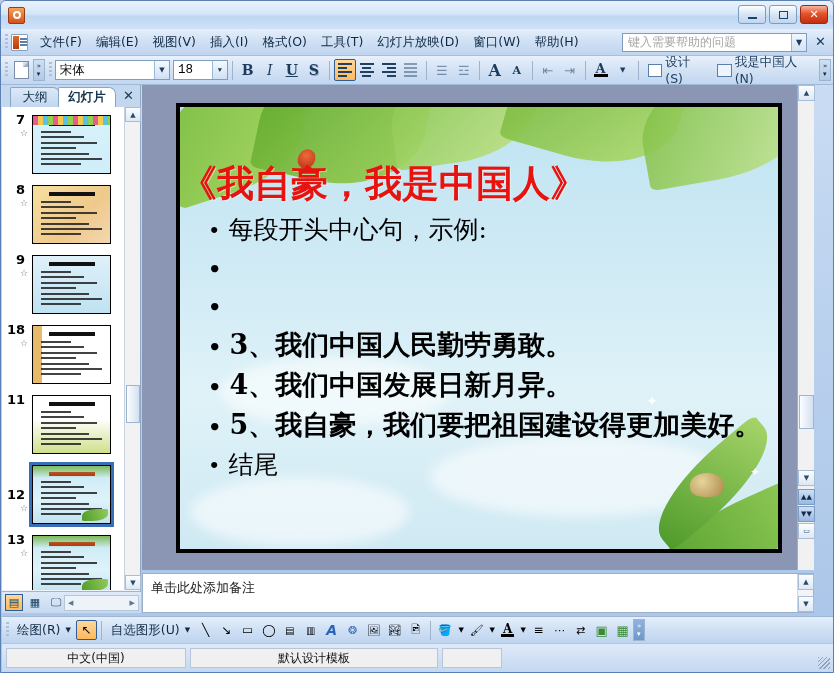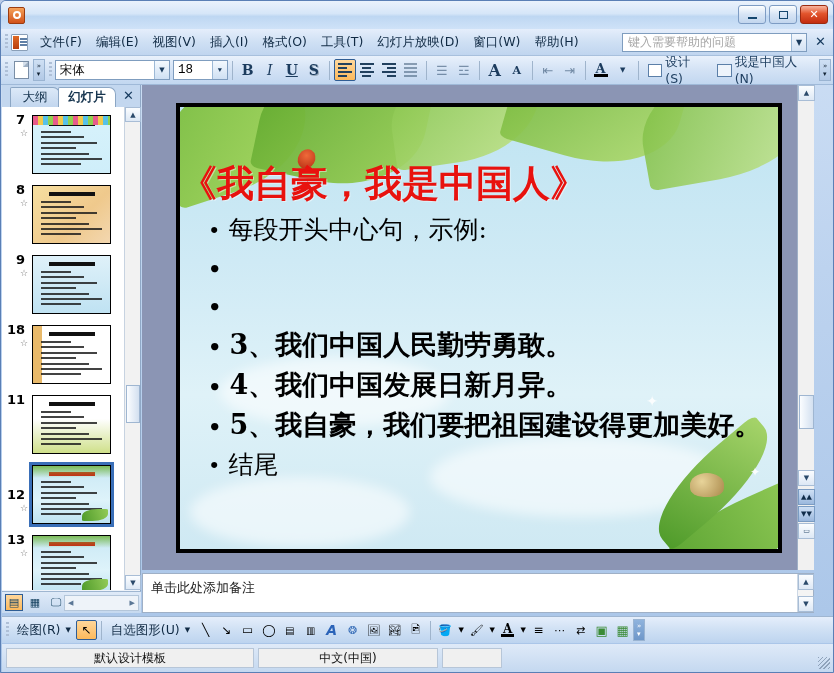--- a/index.html
+++ b/index.html
@@ -619,18 +619,18 @@
     <div class="db-icon" style="font-size:7px;width:10px">▼</div>
     <div class="db-icon" style="font-size:12px">≡</div>
     <div class="db-icon" style="font-size:11px">⋯</div>
     <div class="db-icon" style="font-size:11px">⇄</div>
     <div class="db-icon" style="color:#3a8b35;font-size:13px">▣</div>
     <div class="db-icon" style="color:#3a8b35;font-size:13px">▦</div>
     <div class="ovf" style="background:linear-gradient(to bottom,#8fb3dd,#6e97c9);color:#fff">»<br>▾</div>
   </div>
 
   <div class="statusbar">
+    <div class="st-cell" style="width:180px">中文(中国)</div>
     <div class="st-cell" style="width:248px">默认设计模板</div>
-    <div class="st-cell" style="width:180px">中文(中国)</div>
     <div class="st-cell" style="width:60px"></div>
     <div class="resize-grip"></div>
   </div>
 </div>
 
 </body></html>

